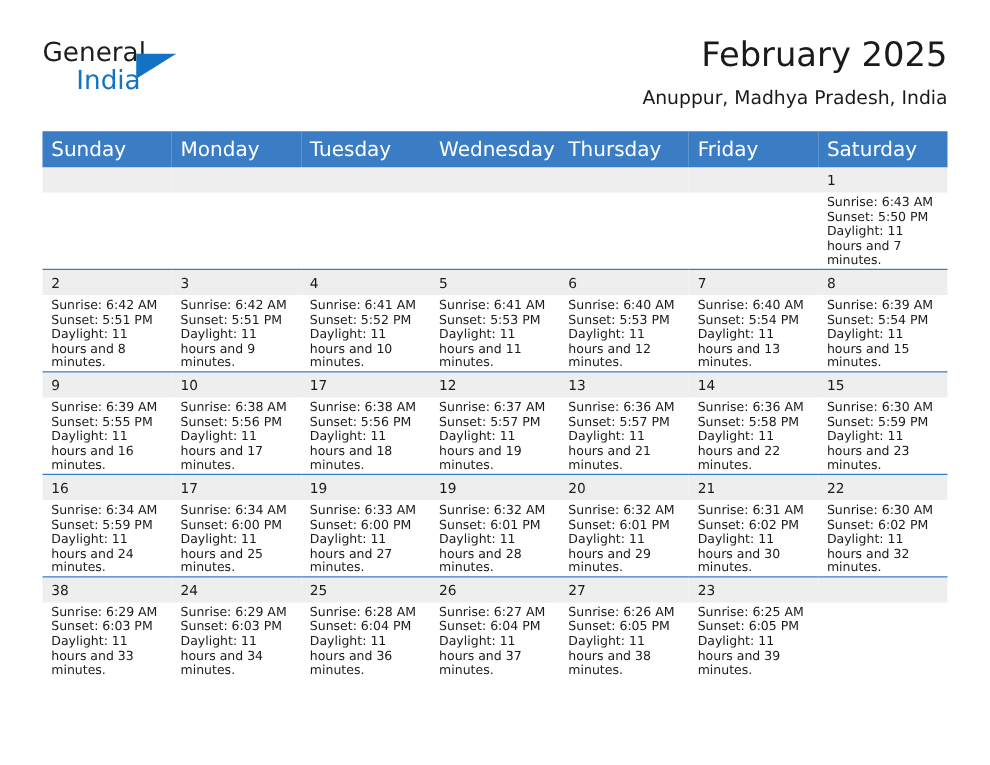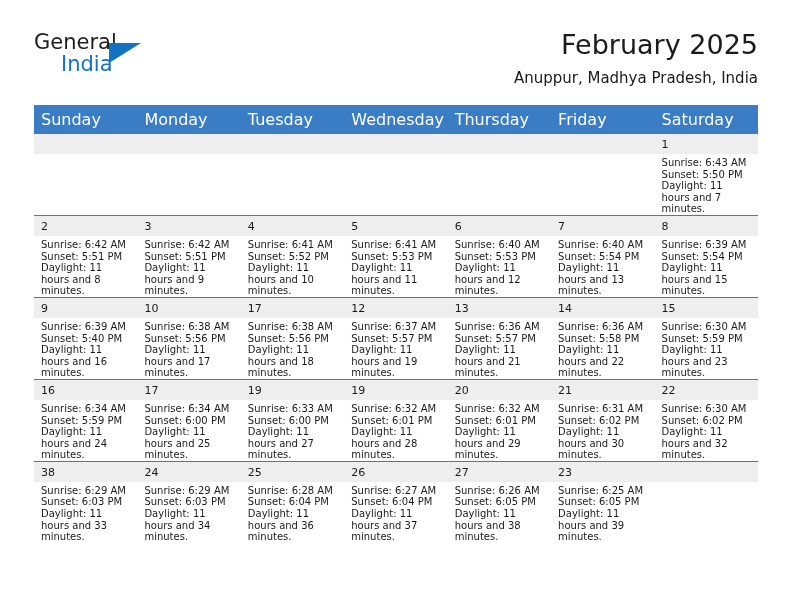--- a/index.html
+++ b/index.html
@@ -260,21 +260,21 @@
               <div>Sunset: 5:54 PM</div>
               <div class="wrap">Daylight: 11 hours and 15 minutes.</div>
             </div>
           </td>
         </tr>
         <tr class="week">
           <td class="cell">
             <div class="daynum">9</div>
             <div class="info">
               <div>Sunrise: 6:39 AM</div>
-              <div>Sunset: 5:40 PM</div>
+              <div>Sunset: 5:55 PM</div>
               <div class="wrap">Daylight: 11 hours and 16 minutes.</div>
             </div>
           </td>
           <td class="cell">
             <div class="daynum">10</div>
             <div class="info">
               <div>Sunrise: 6:38 AM</div>
               <div>Sunset: 5:56 PM</div>
               <div class="wrap">Daylight: 11 hours and 17 minutes.</div>
             </div>

